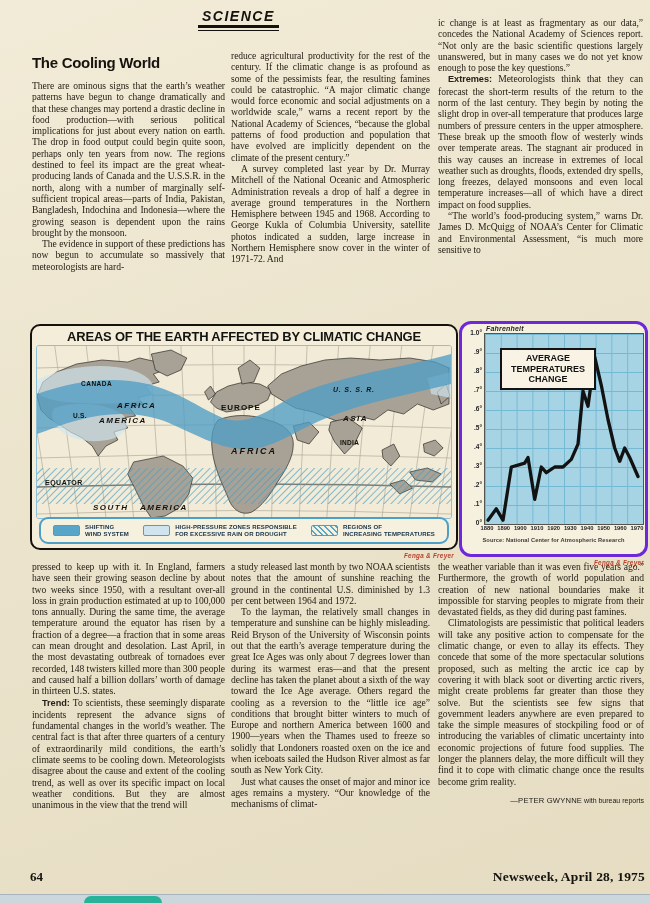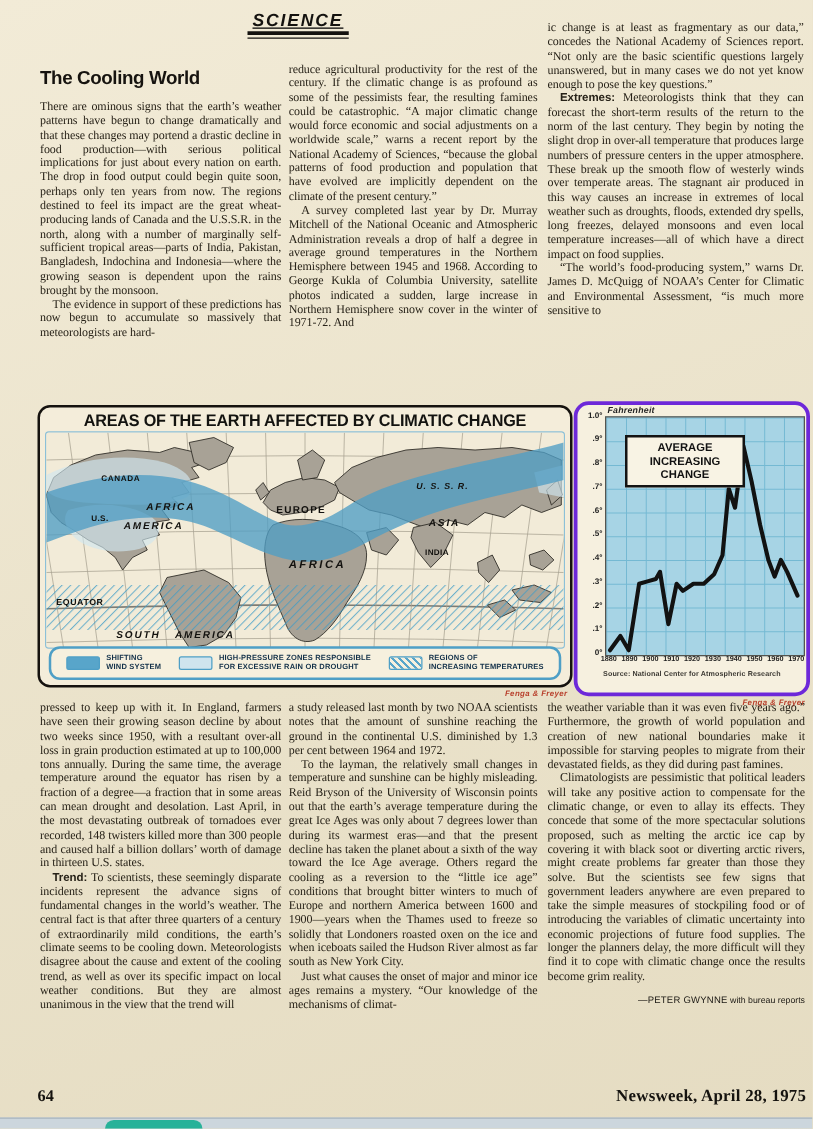--- a/index.html
+++ b/index.html
@@ -3,21 +3,21 @@
 <meta charset="utf-8">
 <style>
   html,body{margin:0;padding:0;}
   body{
     width:650px;height:903px;position:relative;overflow:hidden;
     background:#ebe3cc;
     background-image:linear-gradient(160deg,#f2ebd7 0%,#eae2ca 55%,#e5dcc2 100%);
     font-family:"Liberation Serif",serif;
   }
   
-  .science-wrap{position:absolute;left:198px;top:8px;text-decoration:underline;}
+  .science-wrap{position:absolute;left:198px;top:8px;}
   .science-text{
     font-family:"Liberation Sans",sans-serif;font-style:italic;font-weight:700;
     font-size:14px;letter-spacing:1.5px;color:#14120f;padding:0 4px;
   }
   .science-rule1{height:3px;background:#14120f;margin-top:1px;}
   .science-rule2{height:1px;background:#14120f;margin-top:2px;}
   
   .page-title{
     position:absolute;left:32px;top:44px;
     font-family:"Liberation Sans",sans-serif;font-weight:700;font-size:15px;
@@ -260,21 +260,21 @@
       <span class="ytick" style="top: 157px;">.2°</span>
       <span class="ytick" style="top: 176px;">.1°</span>
       <span class="ytick" style="top: 195px;">0°</span>
     </div>
   <div class="plot">
     <svg viewBox="0 0 158 190" preserveAspectRatio="none">
       <polyline id="temp-line" points="3.0,186.2 11.3,174.8 18.0,186.2 26.3,133.0 33.0,131.1 39.7,129.2 43.0,123.5 49.7,165.3 56.3,133.0 61.3,138.7 69.7,133.0 78.0,133.0 86.3,125.4 93.0,110.2 98.0,57.0 103.0,72.2 109.7,22.8 116.3,51.3 123.0,85.5 129.7,114.0 134.7,127.3 139.7,114.0 144.7,123.5 153.0,142.5"></polyline>
     </svg>
     <div class="chart-titlebox">
         <div>AVERAGE</div>
-        <div>INCREASING</div>
+        <div>TEMPERATURES</div>
         <div>CHANGE</div>
       </div>
   </div>
   <div>
       <span class="xtick" style="left: 15px;">1880</span>
       <span class="xtick" style="left: 31.6667px;">1890</span>
       <span class="xtick" style="left: 48.3333px;">1900</span>
       <span class="xtick" style="left: 65px;">1910</span>
       <span class="xtick" style="left: 81.6667px;">1920</span>
       <span class="xtick" style="left: 98.3333px;">1930</span>

